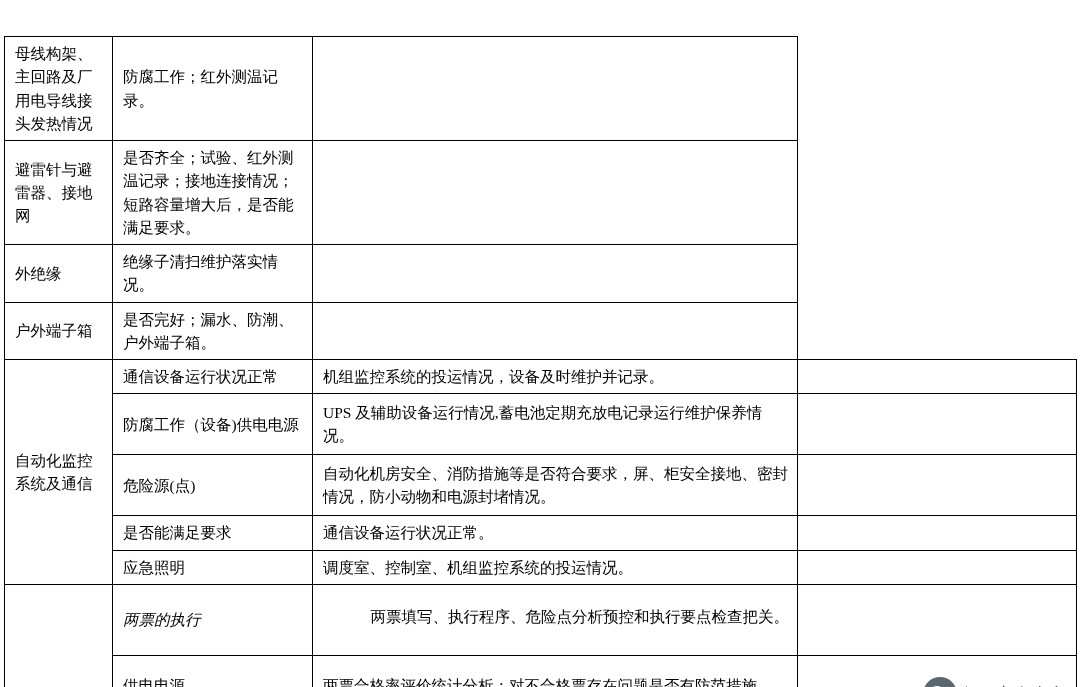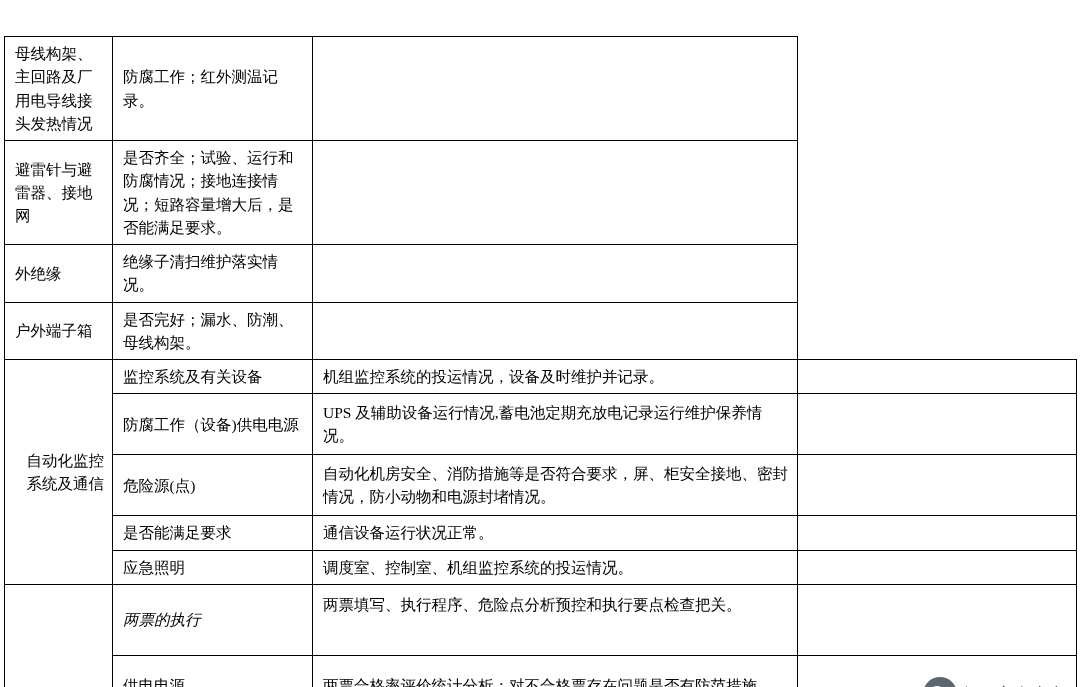--- a/index.html
+++ b/index.html
@@ -37,21 +37,21 @@
     padding: 5px 8px 5px 10px;
     word-break: break-all;
   }
   
   col.c1 { width: 108px; }
   col.c2 { width: 200px; }
   col.c3 { width: 485px; }
   col.c4 { width: 279px; }
 
   td.cat {
-    text-align: right;
+    text-align: left;
     font-size: 15.5px;
     line-height: 1.7;
     padding: 4px 6px;
   }
   td.item {
     text-align: left;
   }
   td.desc {
     text-align: left;
   }
@@ -104,39 +104,39 @@
     <tbody>
 
       <tr>
         <td class="item tall-1">母线构架、主回路及厂用电导线接头发热情况</td>
         <td class="desc">防腐工作；红外测温记录。</td>
         <td class="blank"></td>
       </tr>
 
       <tr>
         <td class="item tall-2">避雷针与避雷器、接地网</td>
-        <td class="desc">是否齐全；试验、运行和防腐情况；接地连接情况；短路容量增大后，是否能满足要求。</td>
+        <td class="desc">是否齐全；试验、红外测温记录；接地连接情况；短路容量增大后，是否能满足要求。</td>
         <td class="blank"></td>
       </tr>
 
       <tr>
         <td class="item">外绝缘</td>
         <td class="desc">绝缘子清扫维护落实情况。</td>
         <td class="blank"></td>
       </tr>
 
       <tr>
         <td class="item">户外端子箱</td>
-        <td class="desc">是否完好；漏水、防潮、母线构架。</td>
+        <td class="desc">是否完好；漏水、防潮、户外端子箱。</td>
         <td class="blank"></td>
       </tr>
 
       <tr>
         <td class="cat" rowspan="5">自动化监控系统及通信</td>
-        <td class="item">监控系统及有关设备</td>
+        <td class="item">通信设备运行状况正常</td>
         <td class="desc">机组监控系统的投运情况，设备及时维护并记录。</td>
         <td class="blank"></td>
       </tr>
 
       <tr>
         <td class="item tall-2">防腐工作（设备)供电电源</td>
         <td class="desc">UPS 及辅助设备运行情况,蓄电池定期充放电记录运行维护保养情况。</td>
         <td class="blank"></td>
       </tr>
 
@@ -156,21 +156,21 @@
         <td class="item">应急照明</td>
         <td class="desc">调度室、控制室、机组监控系统的投运情况。</td>
         <td class="blank"></td>
       </tr>
 
       <tr>
         <td class="cat" rowspan="7">
           
         </td>
         <td class="item row-h-1">两票的执行</td>
-        <td class="desc" style="vertical-align:top; padding-top:8px;">两票填写、执行程序、危险点分析预控和执行要点检查把关。</td>
+        <td class="desc" style="vertical-align:top; padding-top:20px;text-align:right;">两票填写、执行程序、危险点分析预控和执行要点检查把关。</td>
         <td class="blank"></td>
       </tr>
 
       <tr>
         <td class="item tall-2">供电电源</td>
         <td class="desc">两票合格率评价统计分析；对不合格票存在问题是否有防范措施。</td>
         <td class="blank"></td>
       </tr>
 
       <tr>

